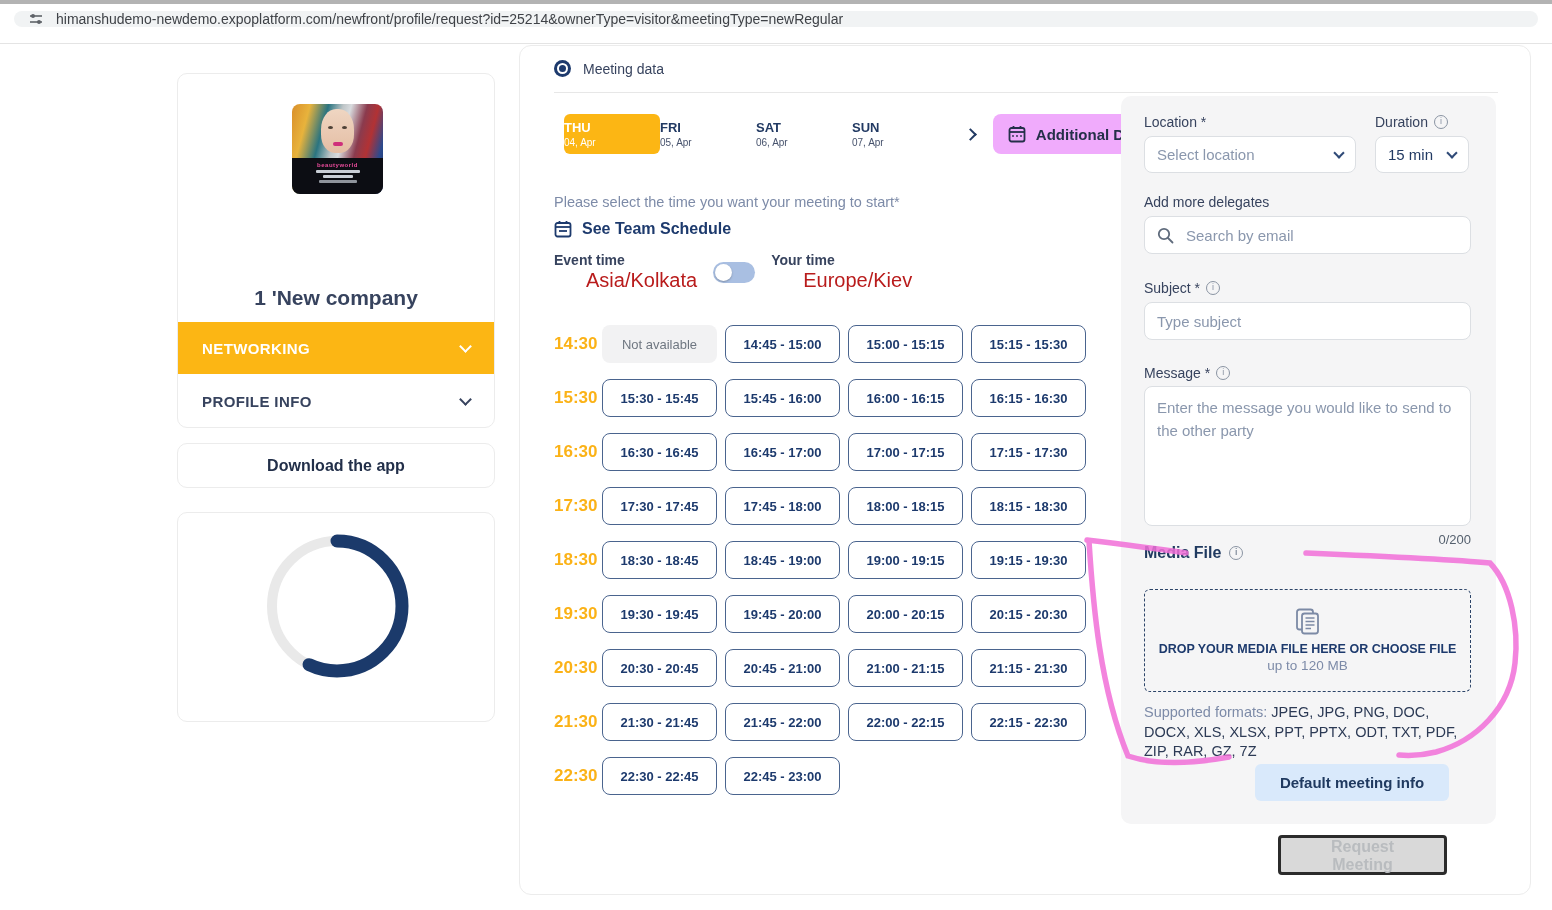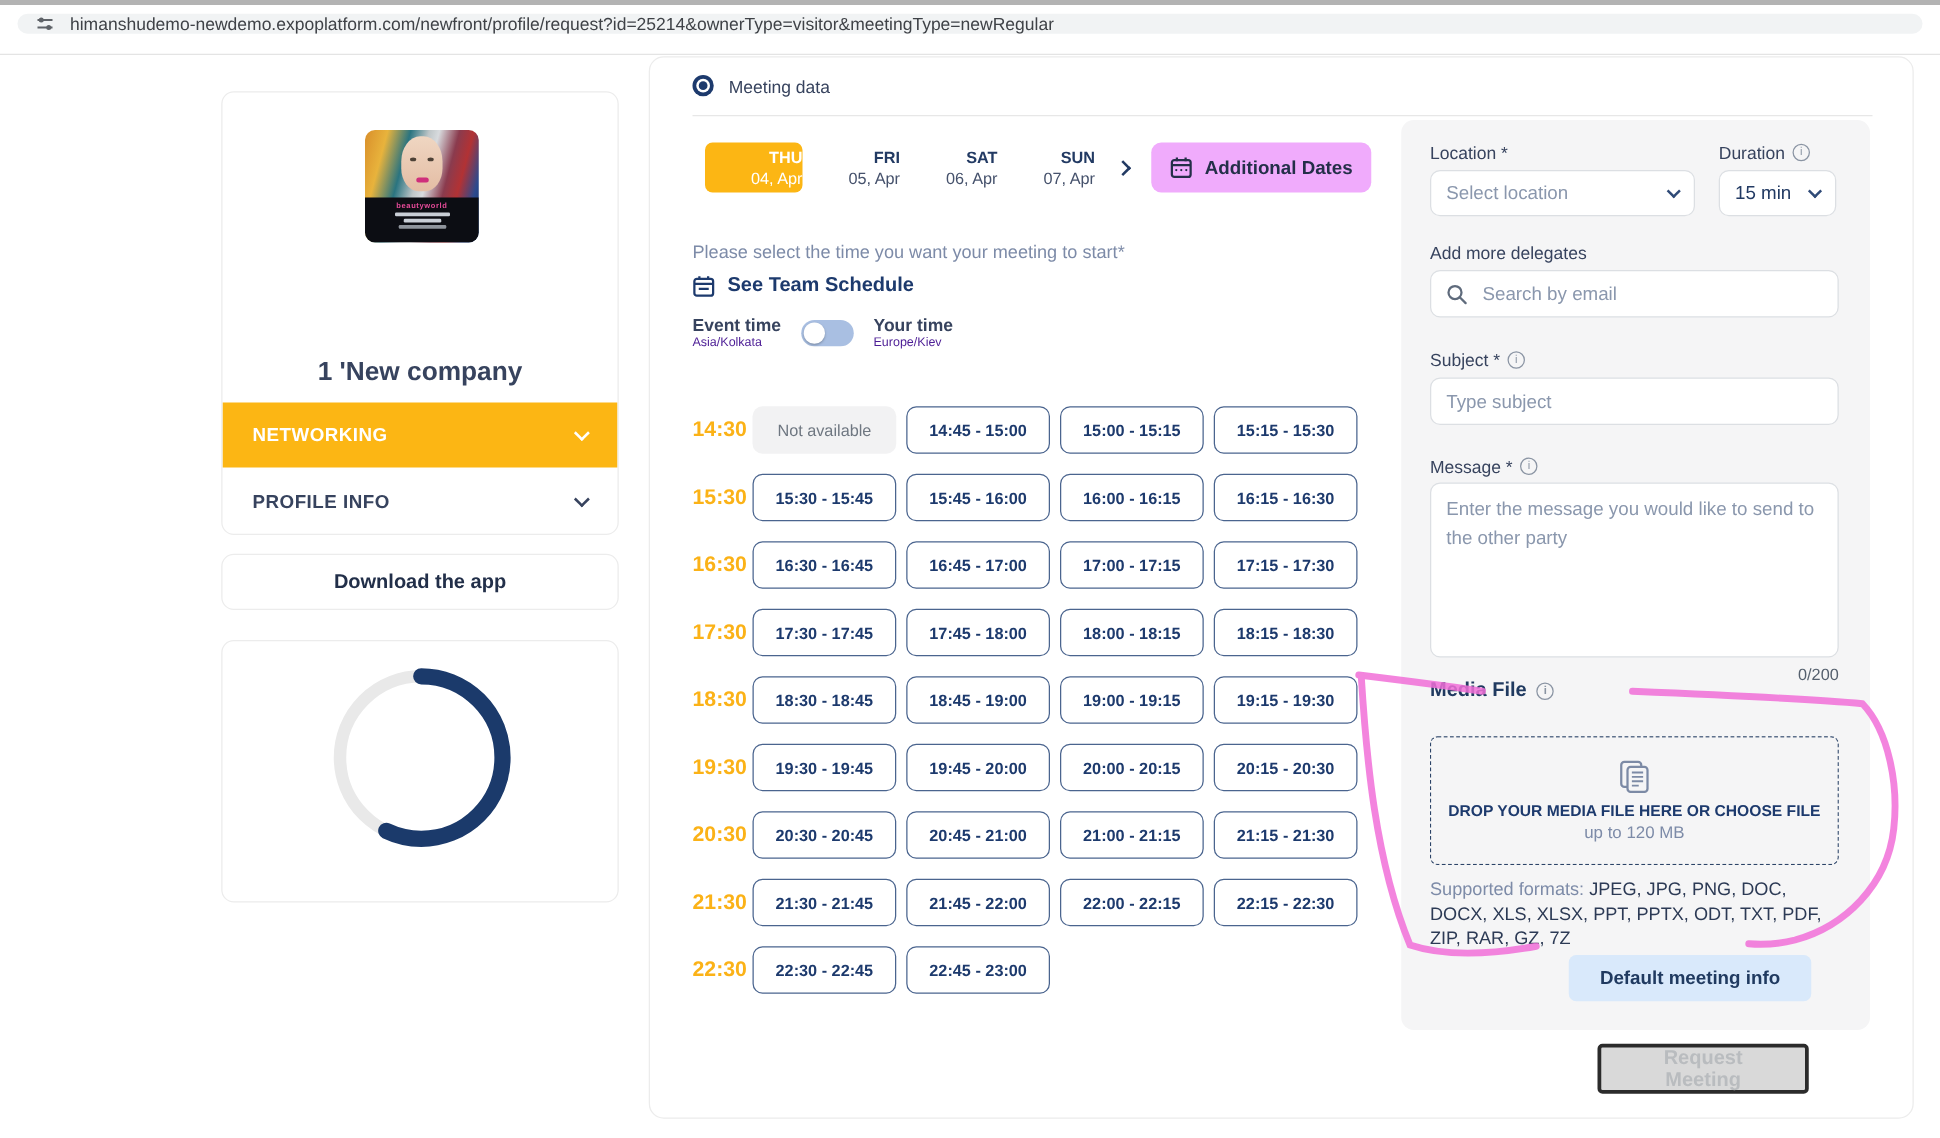--- a/index.html
+++ b/index.html
@@ -45,35 +45,35 @@
   #main-card { left:519px; top:45px; width:1012px; height:850px; border-radius:12px; }
   #step-row { position:absolute; left:34px; top:14px; display:flex; align-items:center; gap:12px; }
   #step-radio { width:17px; height:17px; border-radius:50%; background:#1d3a6d; display:flex; align-items:center; justify-content:center; }
   #step-radio .ring { width:11px; height:11px; border-radius:50%; background:#fff; display:flex; align-items:center; justify-content:center; }
   #step-radio .dot { width:7px; height:7px; border-radius:50%; background:#1d3a6d; }
   #step-label { font-size:14px; color:#37435e; }
   #step-divider { position:absolute; left:34px; top:46px; width:944px; height:1px; background:#e7e7e7; }
 
   
   #date-tabs { position:absolute; left:44px; top:68px; height:40px; display:flex; align-items:center; }
-  .date-tab { width:78px; height:40px; display:flex; flex-direction:column; align-items:flex-end; justify-content:center; border-radius:6px; cursor:pointer; }
+  .date-tab { width:96px; height:40px; display:flex; flex-direction:column; align-items:flex-start; justify-content:center; border-radius:6px; cursor:pointer; }
   .date-tab .day { font-size:13px; font-weight:bold; color:#223a63; }
-  .date-tab .date { font-size:13px; color:#46526c; margin-top:2px; }
+  .date-tab .date { font-size:10px; color:#46526c; margin-top:2px; }
   .date-tab.selected { background:#fcb614; }
   .date-tab.selected .day, .date-tab.selected .date { color:#fff; }
   #dates-chevron { margin:0 10px 0 18px; width:9px; height:9px; border-right:2.2px solid #223a63; border-top:2.2px solid #223a63; transform:rotate(45deg); cursor:pointer; }
   #additional-dates-btn { margin-left:8px; width:176px; height:40px; background:#f0abfc; border:none; border-radius:8px; display:flex; align-items:center; justify-content:center; gap:10px; font-size:15px; font-weight:bold; color:#242f49; cursor:pointer; font-family:inherit; }
 
   #time-hint { position:absolute; left:34px; top:148px; font-size:14.5px; color:#7d8ba8; }
   #team-schedule { position:absolute; left:34px; top:174px; display:flex; align-items:center; gap:10px; color:#1d3a6d; font-size:16px; font-weight:bold; cursor:pointer; }
 
   
   #tz-row { position:absolute; left:34px; top:206px; display:flex; align-items:center; gap:16px; }
   .tz-label { font-size:14px; font-weight:bold; color:#37435e; }
-  .tz-value { font-size:10px; color:#4c1d95; margin-top:1px; }
+  .tz-value { font-size:20px; color:#b91c1c; margin-top:1px;margin-left:32px; }
   #tz-toggle { width:42px; height:21px; border-radius:11px; background:#a9bfe2; position:relative; cursor:pointer; }
   #tz-knob { position:absolute; left:2px; top:2px; width:17px; height:17px; border-radius:50%; background:#fff; box-shadow:0 1px 2px rgba(0,0,0,.25); }
 
   
   #time-grid { position:absolute; left:34px; top:279px; }
   .time-row { display:flex; align-items:center; height:38px; margin-bottom:16px; }
   .row-label { width:48px; font-size:17px; font-weight:bold; color:#fbb217; }
   .slot { width:115px; height:38px; margin-right:8px; border:1px solid #4a648e; border-radius:8px; background:#fff; display:flex; align-items:center; justify-content:center; font-size:13px; font-weight:600; color:#1d3a6d; cursor:pointer; font-family:inherit; }
   .slot.na { border:none; background:#f2f2f3; color:#6f7781; font-weight:400; cursor:default; }
 

